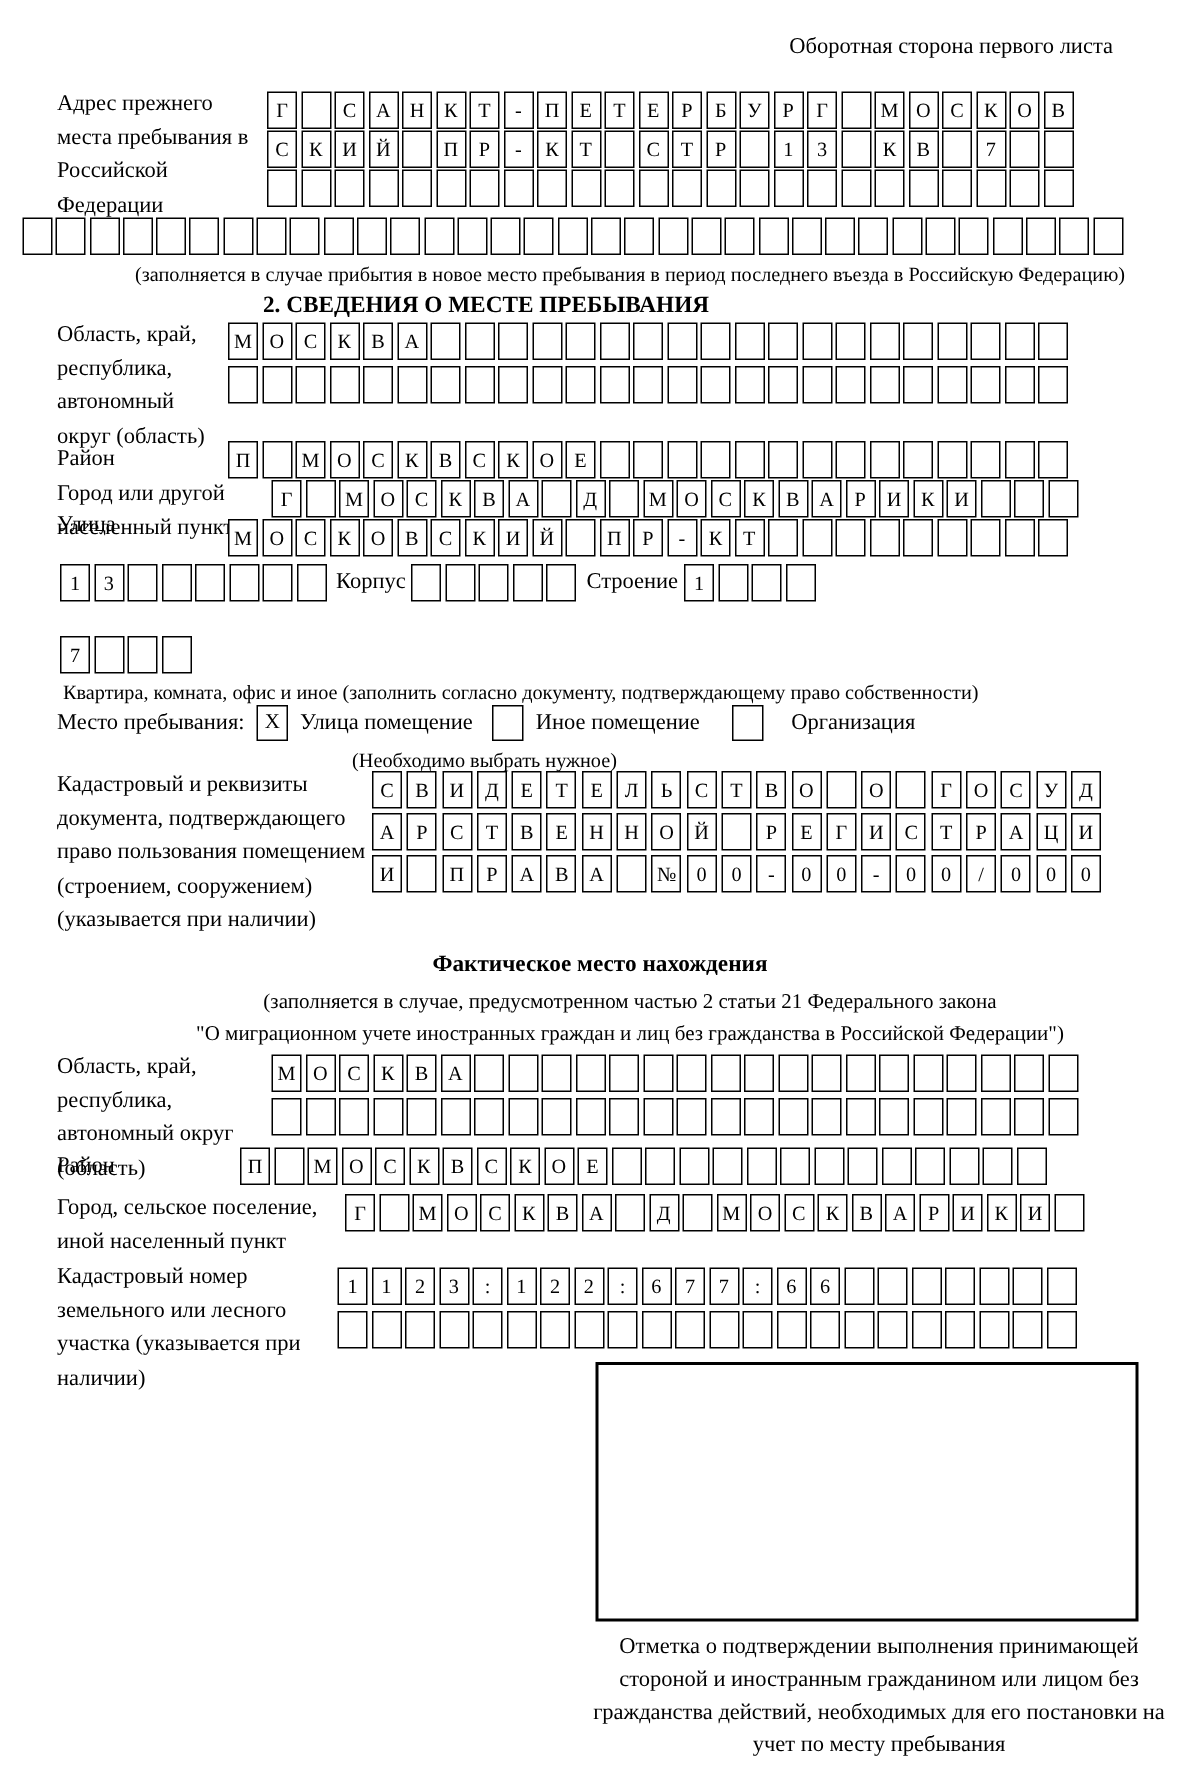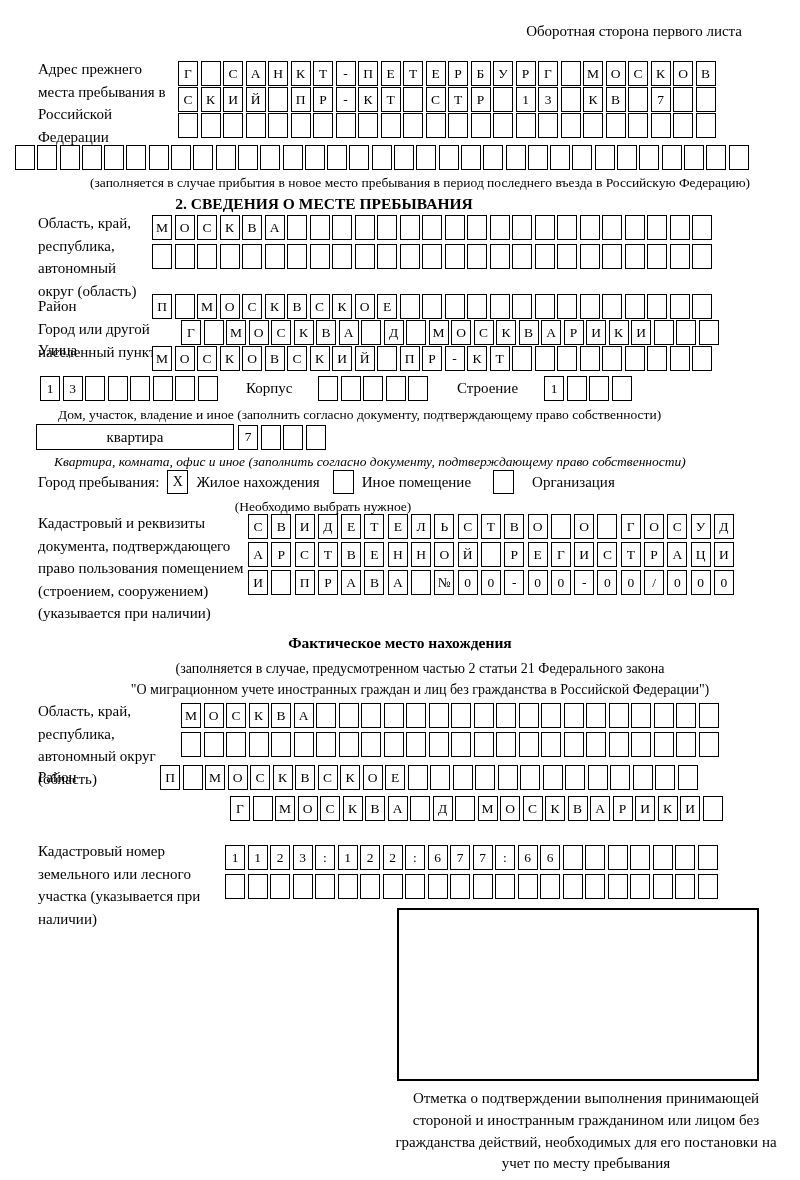--- a/index.html
+++ b/index.html
@@ -24,21 +24,21 @@
   .col { display:flex; flex-direction:column; }
   .col .boxes { margin-bottom:1px; }
   .col.wide-gap .boxes { margin-bottom:4px; }
   .col.doc-gap .boxes { margin-bottom:3px; }
   .frow { display:flex; align-items:center; }
   .wbox {
     border:1.6px solid #000; height:24px; background:#fff;
     display:flex; align-items:center; justify-content:center;
     font-size:15px; flex:0 0 auto;
   }
-  .inlbl { font-size:15px; margin:0 26px; white-space:nowrap; }
+  .inlbl { font-size:15px; margin:0 4px; white-space:nowrap; }
   .chk {
     flex:0 0 auto; width:19px; height:22px; border:1.6px solid #000;
     display:flex; align-items:center; justify-content:center;
     font-size:14px; background:#fff; margin:0 8px 0 13px;
   }
   .optlbl { font-size:15px; white-space:nowrap; }
   .stamp-box { border:2px solid #000; background:#fff; }
   .ml4 { margin-left:4px; }
 </style>
 </head>
@@ -332,37 +332,35 @@
         <span class="cbox"></span>
       </div>
     <span class="inlbl">Строение</span>
     <div class="boxes">
         <span class="cbox">1</span>
         <span class="cbox"></span>
         <span class="cbox"></span>
         <span class="cbox"></span>
       </div>
   </div>
-  <div class="abs note" style="top:406px; left:38px; width:740px;">Дом, участок, владение и иное (заполнить согласно документу, подтверждающему право собственности)</div>
 
   <div class="abs frow" style="top:424px; left:36px;">
-    <div class="wbox" style="width:196px;">квартира</div>
     <div class="boxes ml4">
         <span class="cbox">7</span>
         <span class="cbox"></span>
         <span class="cbox"></span>
         <span class="cbox"></span>
       </div>
   </div>
-  <div class="abs note" style="top:453px; left:34px; width:740px;font-style:italic;">Квартира, комната, офис и иное (заполнить согласно документу, подтверждающему право собственности)</div>
+  <div class="abs note" style="top:453px; left:22px; width:740px;">Квартира, комната, офис и иное (заполнить согласно документу, подтверждающему право собственности)</div>
 
   <div class="abs frow" style="top:470px; left:38px;">
-    <span class="optlbl">Город пребывания:</span>
+    <span class="optlbl">Место пребывания:</span>
     <span class="chk" style="margin-left:8px;">X</span>
-    <span class="optlbl">Жилое нахождения</span>
+    <span class="optlbl">Улица помещение</span>
     <span class="chk"></span>
     <span class="optlbl">Иное помещение</span>
     <span class="chk" style="margin-left:22px; margin-right:18px;"></span>
     <span class="optlbl">Организация</span>
   </div>
   <div class="abs note center" style="top:498px; left:38px; width:530px;">(Необходимо выбрать нужное)</div>
 
   <div class="abs lbl" style="top:512px; left:38px; width:208px;">Кадастровый и реквизиты документа, подтверждающего право пользования помещением (строением, сооружением) (указывается при наличии)</div>
   <div class="abs col doc-gap" style="top:514px; left:248px;">
     <div class="boxes g33">
@@ -517,20 +515,21 @@
       <span class="cbox"></span>
       <span class="cbox"></span>
       <span class="cbox"></span>
       <span class="cbox"></span>
       <span class="cbox"></span>
       <span class="cbox"></span>
       <span class="cbox"></span>
       <span class="cbox"></span>
     </div>
 
+  <div class="abs lbl" style="top:794px; left:38px; width:188px;">Город, сельское поселение, иной населенный пункт</div>
   <div class="abs boxes" style="top:796px; left:230px;">
       <span class="cbox">Г</span>
       <span class="cbox"></span>
       <span class="cbox">М</span>
       <span class="cbox">О</span>
       <span class="cbox">С</span>
       <span class="cbox">К</span>
       <span class="cbox">В</span>
       <span class="cbox">А</span>
       <span class="cbox"></span>

